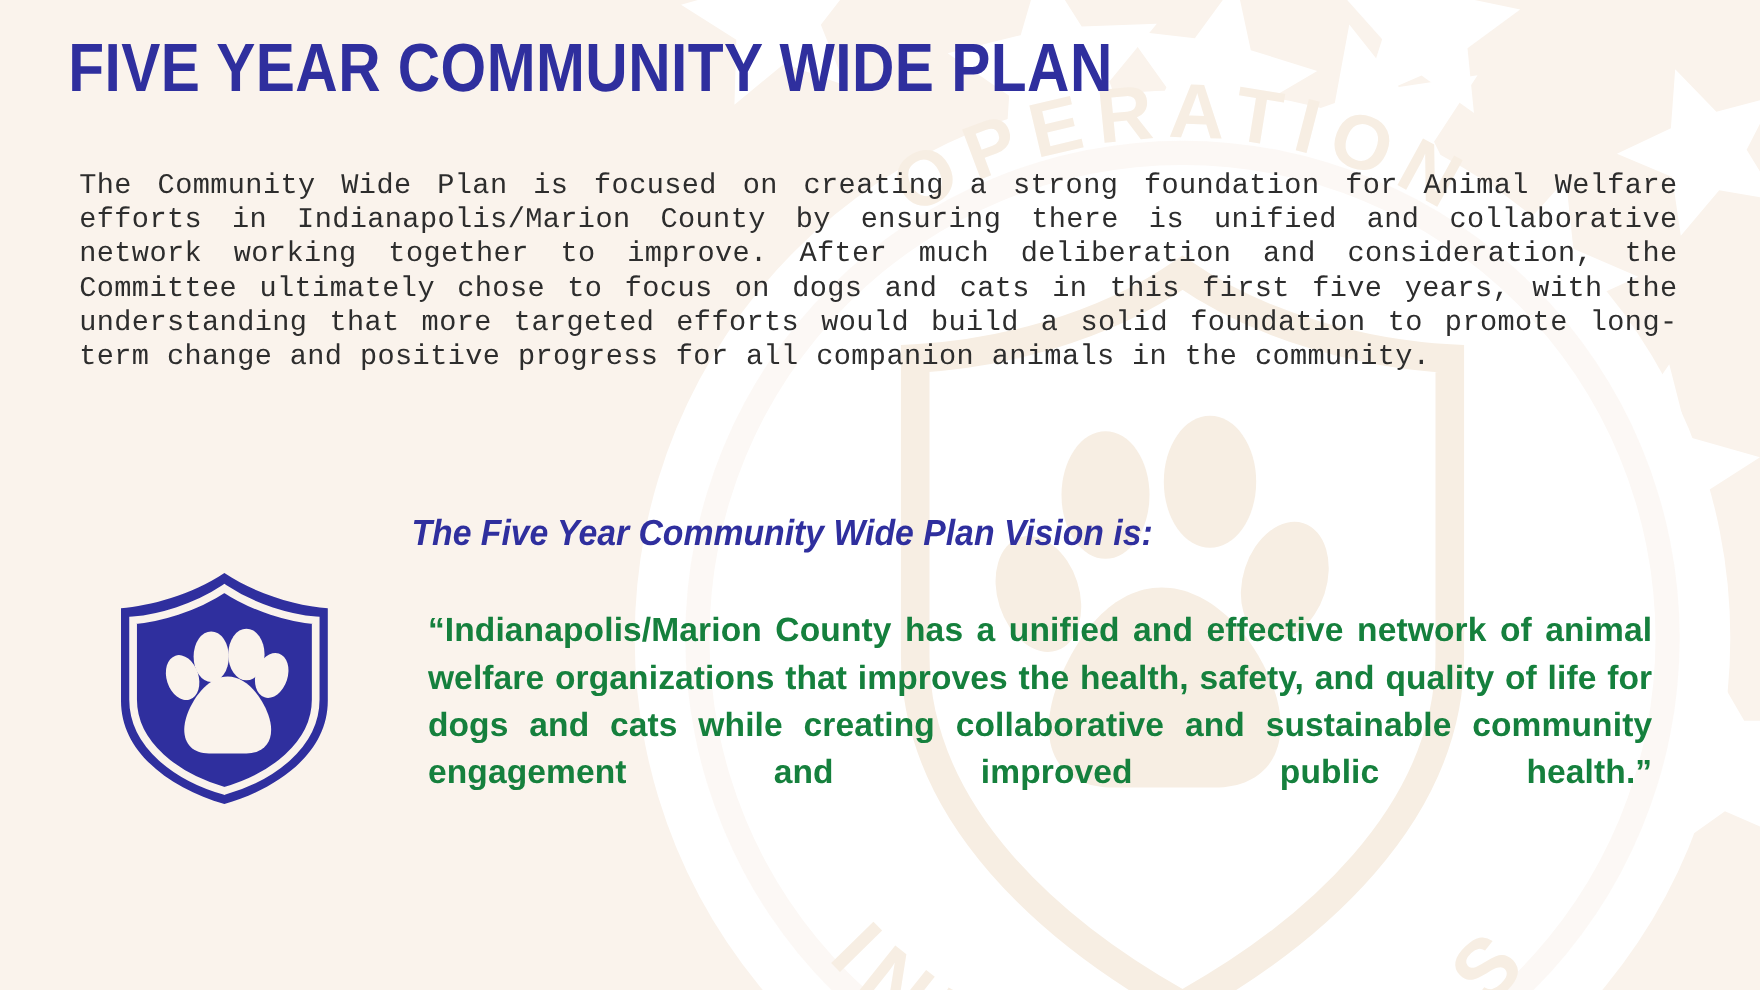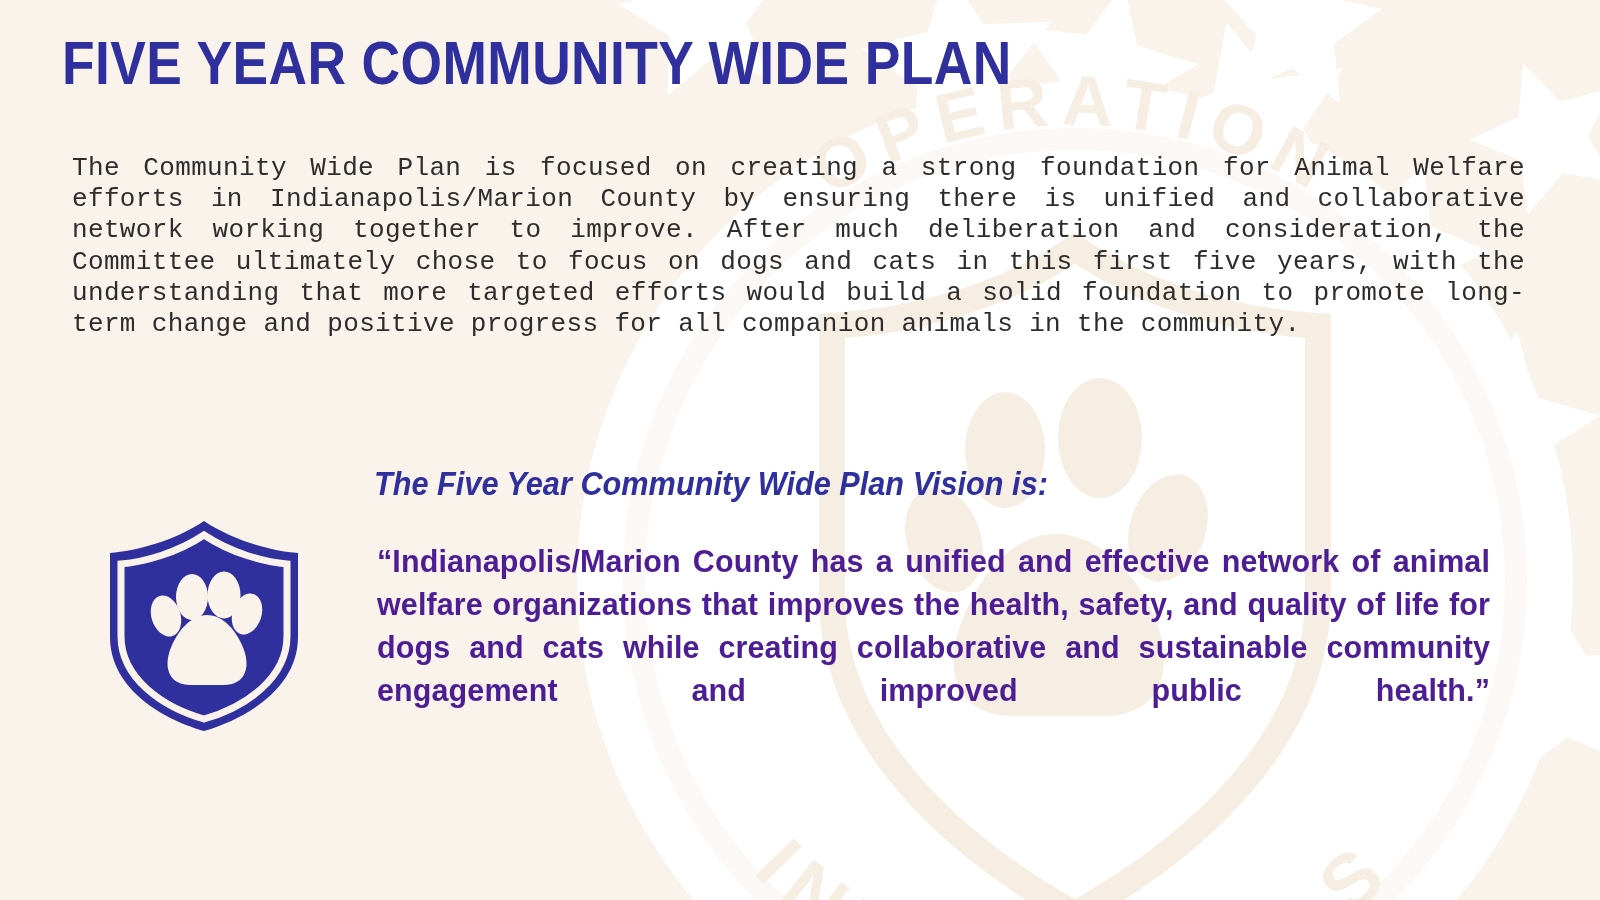--- a/index.html
+++ b/index.html
@@ -94,22 +94,22 @@
     transform: scaleX(0.93);
     transform-origin: left top;
     white-space: nowrap;
   }
 
   #vision-quote {
     position: absolute;
     left: 373px;
     top: 86px;
     width: 1113px;
-    margin: 4px;
-    color: #4c1d95;
+    margin: 16px;
+    color: #15803d;
     font-family: "Liberation Sans Narrow", "Liberation Sans", sans-serif;
     font-weight: 700;
     font-size: 30.5px;
     line-height: 43px;
     letter-spacing: 0.1px;
     text-align: justify;
     text-justify: inter-word;
   }
   #vision-quote::after {
     content: "";

